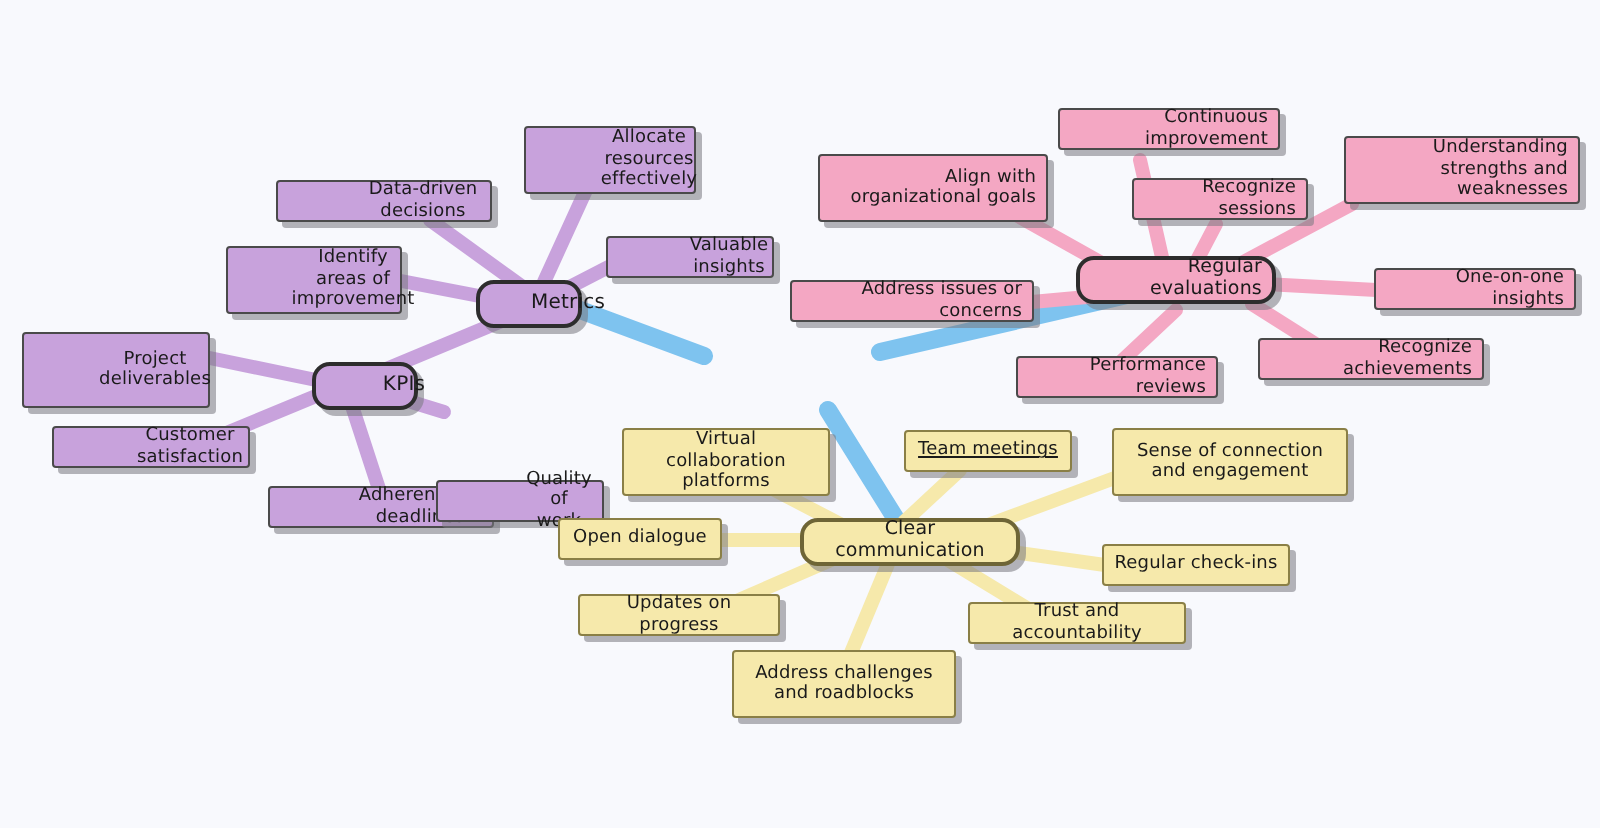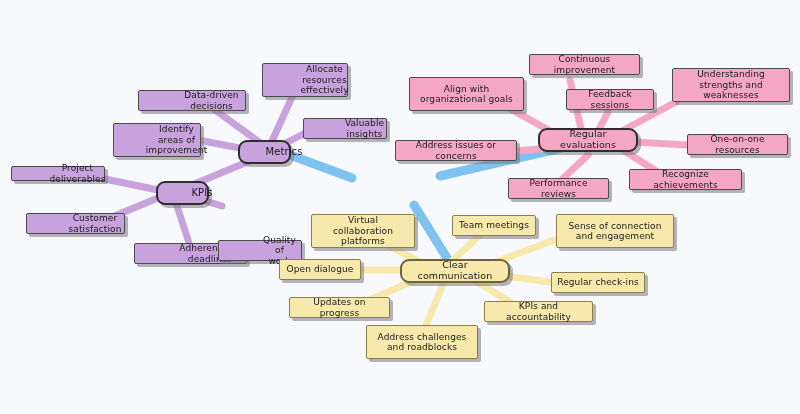--- a/index.html
+++ b/index.html
@@ -26,21 +26,21 @@
     border:1.4px solid #4a4a4a;
     box-shadow:3px 3px 0 rgba(120,120,128,.55);
     line-height:1.15;
     padding:2px 5px;
     letter-spacing:.1px;
   }
   .leaf{border-radius:2px;}
   .hub{border-radius:9px;border-width:2px;border-color:#2d2d2d;}
 
   .purple{background:#c8a2dc;padding-left:44px;}
-  .pink{background:#f4a7c3;}
+  .pink{background:#f4a7c3;text-align:right;}
   .yellow{background:#f6e9ab;border-color:#8a7f46;}
   .yellow.hub{border-color:#6e6536;}
 
   .cloud{
     position:absolute;
     display:flex;align-items:center;justify-content:center;
     text-align:center;
     color:#1a1a1a;
     z-index:3;
   }
@@ -120,21 +120,21 @@
   </div>
 
   <div class="node leaf purple" style="left:303px;top:118px;width:84px;height:21px;font-size:9px;">
     <span>Valuable insights</span>
   </div>
 
   <div class="node hub purple" style="left:156px;top:181px;width:42px;height:24px;font-size:10px;">
     <span>KPIs</span>
   </div>
 
-  <div class="node leaf purple" style="left:11px;top:166px;width:94px;height:15px;font-size:9px;">
+  <div class="node leaf purple" style="left:11px;top:166px;width:94px;height:38px;font-size:9px;">
     <span>Project deliverables</span>
   </div>
 
   <div class="node leaf purple" style="left:26px;top:213px;width:99px;height:21px;font-size:9px;">
     <span>Customer satisfaction</span>
   </div>
 
   <div class="node leaf purple" style="left:134px;top:243px;width:113px;height:21px;font-size:9px;">
     <span>Adherence to deadlines</span>
   </div>
@@ -149,29 +149,29 @@
 
   <div class="node leaf pink" style="left:529px;top:54px;width:111px;height:21px;font-size:9px;">
     <span>Continuous improvement</span>
   </div>
 
   <div class="node leaf pink" style="left:409px;top:77px;width:115px;height:34px;font-size:9px;">
     <span>Align with organizational goals</span>
   </div>
 
   <div class="node leaf pink" style="left:566px;top:89px;width:88px;height:21px;font-size:9px;">
-    <span>Feedback sessions</span>
+    <span>Recognize sessions</span>
   </div>
 
   <div class="node leaf pink" style="left:672px;top:68px;width:118px;height:34px;font-size:9px;">
     <span>Understanding strengths and weaknesses</span>
   </div>
 
   <div class="node leaf pink" style="left:687px;top:134px;width:101px;height:21px;font-size:9px;">
-    <span>One-on-one resources</span>
+    <span>One-on-one insights</span>
   </div>
 
   <div class="node leaf pink" style="left:629px;top:169px;width:113px;height:21px;font-size:9px;">
     <span>Recognize achievements</span>
   </div>
 
   <div class="node leaf pink" style="left:395px;top:140px;width:122px;height:21px;font-size:9px;">
     <span>Address issues or concerns</span>
   </div>
 
@@ -180,41 +180,41 @@
   </div>
 
   <div class="node hub yellow" style="left:400px;top:259px;width:110px;height:24px;font-size:9.5px;">
     <span>Clear communication</span>
   </div>
 
   <div class="node leaf yellow" style="left:311px;top:214px;width:104px;height:34px;font-size:9px;">
     <span>Virtual collaboration platforms</span>
   </div>
 
-  <div class="node leaf yellow" style="left:452px;top:215px;width:84px;height:21px;font-size:9px;">
+  <div class="node leaf yellow" style="left:452px;top:215px;width:84px;height:21px;font-size:9px;text-decoration:underline;">
     <span>Team meetings</span>
   </div>
 
   <div class="node leaf yellow" style="left:556px;top:214px;width:118px;height:34px;font-size:9px;">
     <span>Sense of connection and engagement</span>
   </div>
 
   <div class="node leaf yellow" style="left:279px;top:259px;width:82px;height:21px;font-size:9px;">
     <span>Open dialogue</span>
   </div>
 
   <div class="node leaf yellow" style="left:551px;top:272px;width:94px;height:21px;font-size:9px;">
     <span>Regular check-ins</span>
   </div>
 
   <div class="node leaf yellow" style="left:289px;top:297px;width:101px;height:21px;font-size:9px;">
     <span>Updates on progress</span>
   </div>
 
   <div class="node leaf yellow" style="left:484px;top:301px;width:109px;height:21px;font-size:9px;">
-    <span>KPIs and accountability</span>
+    <span>Trust and accountability</span>
   </div>
 
   <div class="node leaf yellow" style="left:366px;top:325px;width:112px;height:34px;font-size:9px;">
     <span>Address challenges and roadblocks</span>
   </div>
 
 </div>
 
 </body></html>

